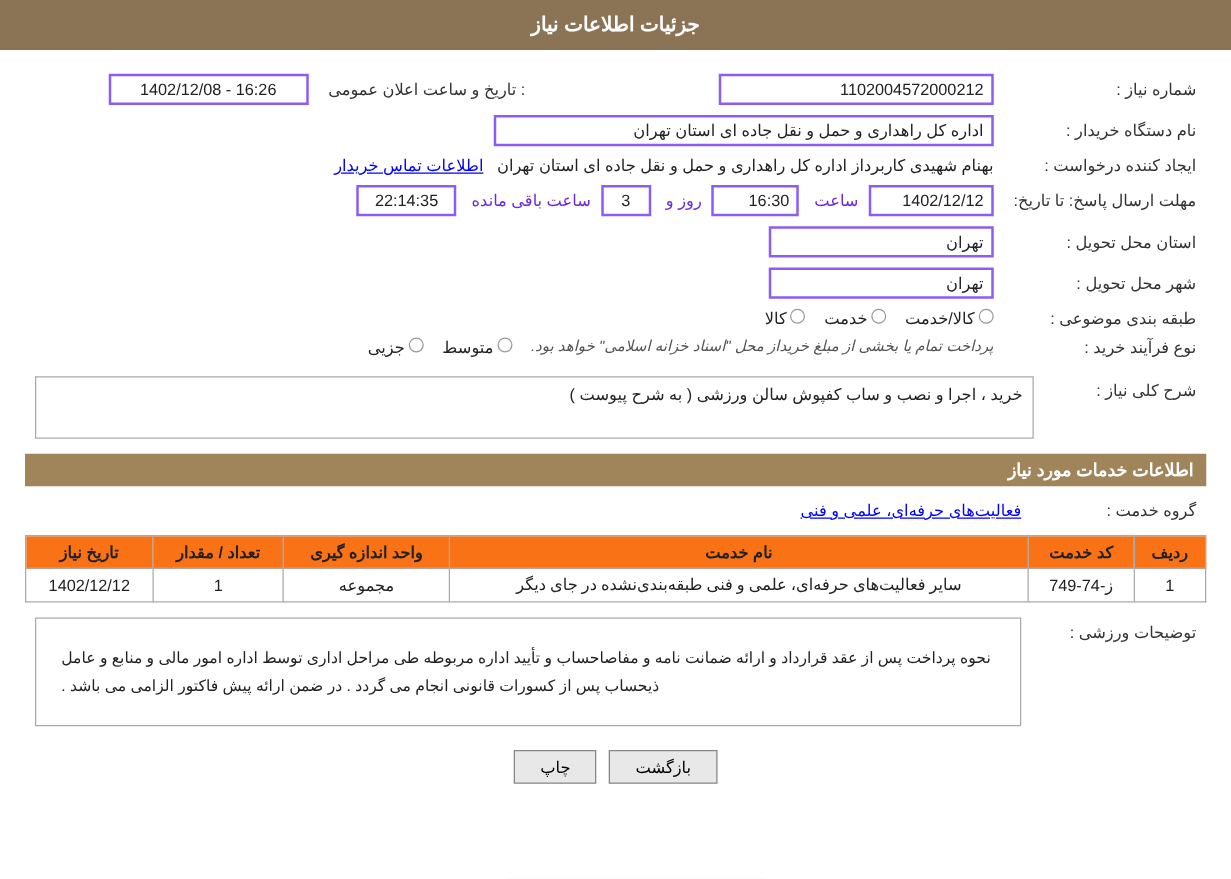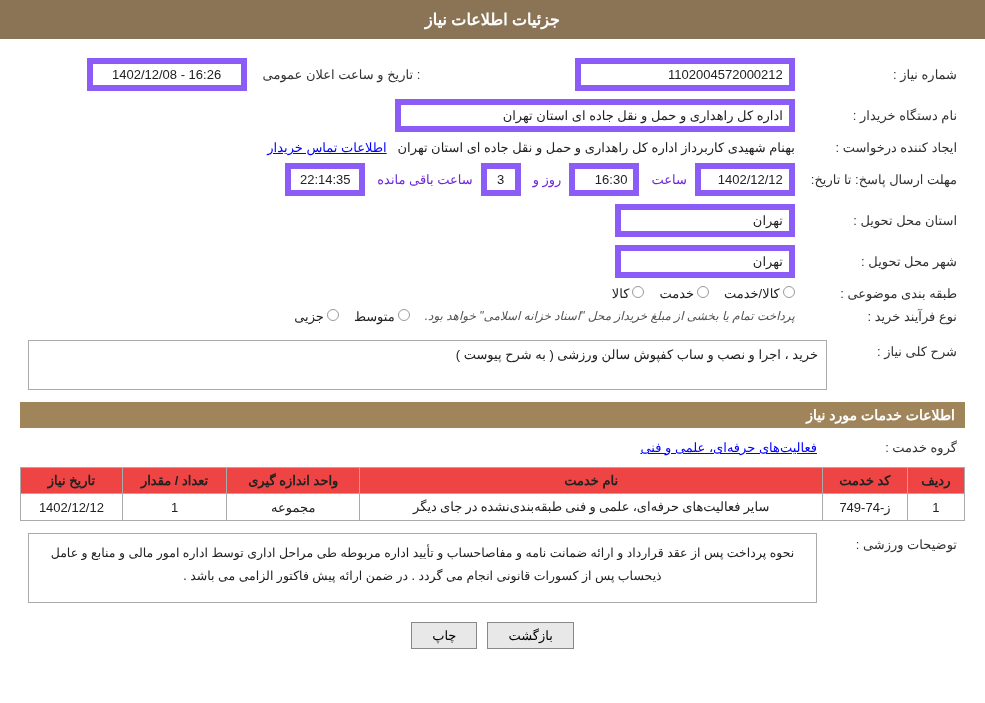--- a/index.html
+++ b/index.html
@@ -40,21 +40,21 @@
       text-align: right;
       color: #333;
       white-space: nowrap;
       font-weight: normal;
       width: 140px;
     }
     .value-cell {
       text-align: right;
     }
     .input-box {
-      border: 6px solid #8b5cf6;
+      border: 2px solid #8b5cf6;
       background: #fff;
       padding: 3px 6px;
       display: inline-block;
       min-width: 180px;
     }
     .input-wide {
       min-width: 400px;
     }
     .link-blue {
       color: #00f;
@@ -99,39 +99,39 @@
       text-align: right;
       direction: rtl;
       width: 100%;
     }
     .services-table {
       width: 100%;
       border-collapse: collapse;
       margin: 8px 0;
     }
     .services-table th {
-      background: #ef4444;
+      background: #f97316;
       border: 1px solid #aaa;
       padding: 5px 8px;
       text-align: center;
       font-weight: bold;
     }
     .services-table td {
       border: 1px solid #aaa;
       padding: 5px 8px;
       text-align: center;
     }
     .services-table tr:nth-child(even) td {
       background: #f5f5f5;
     }
     .buyer-notes-box {
       border: 1px solid #aaa;
-      padding: 8px;
-      background: #fff;
-      text-align: center;
+      padding: 20px;
+      background: #fff;
+      text-align: left;
       direction: rtl;
       min-height: 70px;
       font-size: 12.5px;
       line-height: 1.8;
     }
     .buttons-row {
       display: flex;
       justify-content: center;
       gap: 10px;
       margin: 15px 0;

